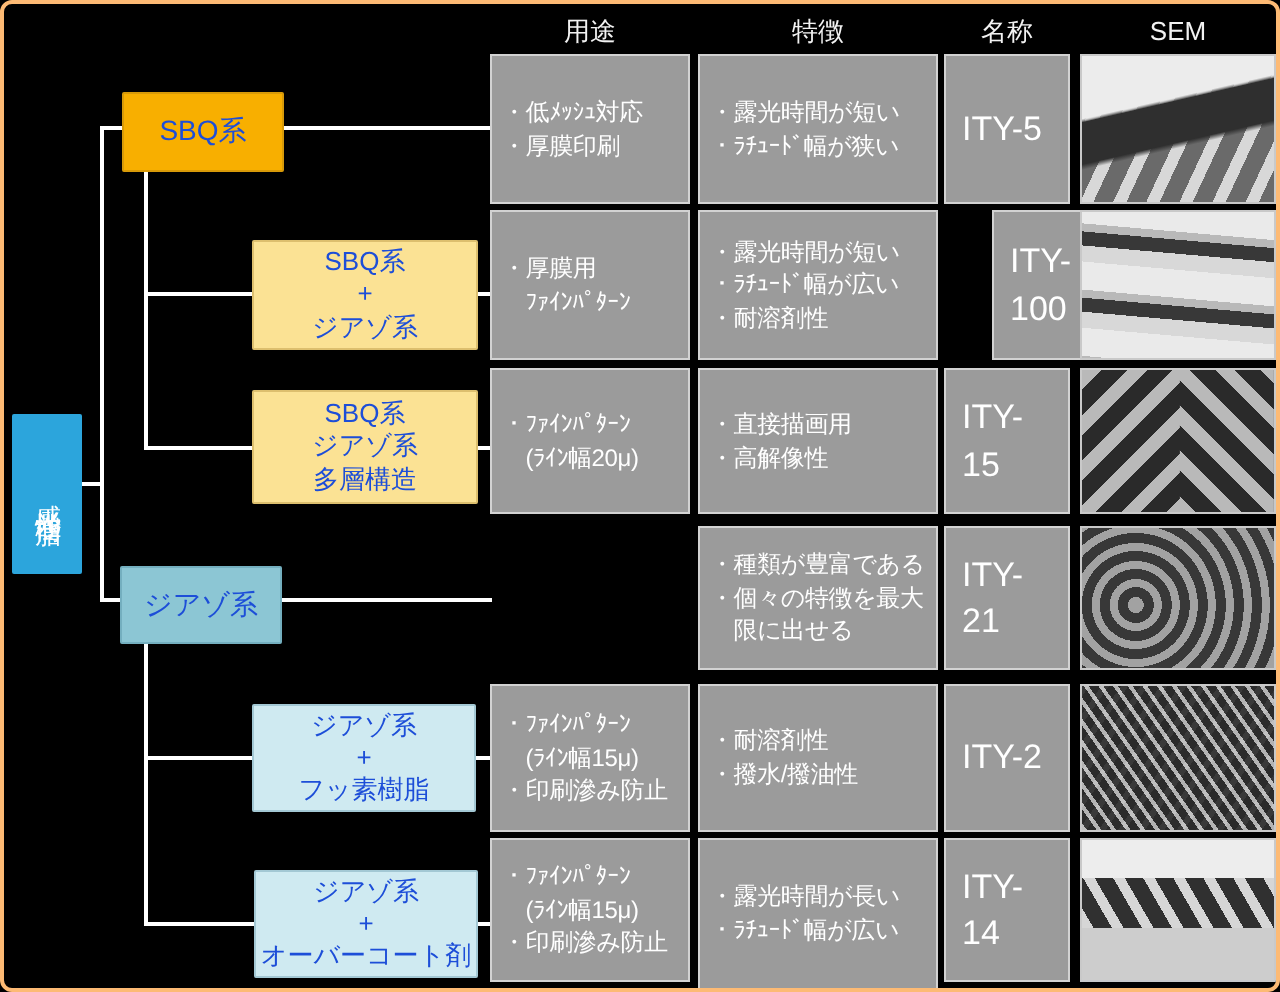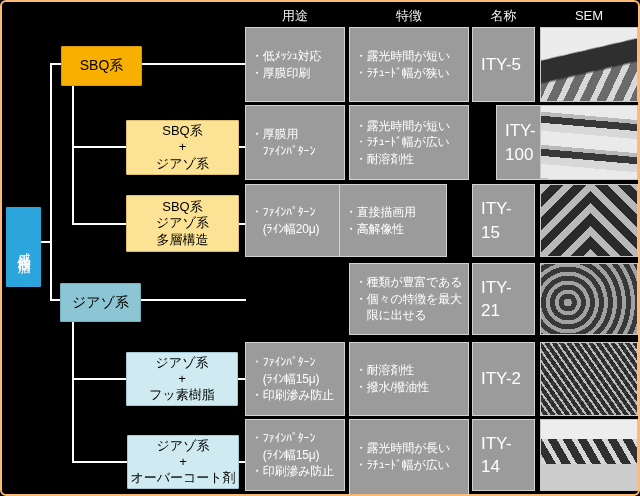--- a/index.html
+++ b/index.html
@@ -8,21 +8,21 @@
     background:#000;border:2px solid #fdba74;border-radius:6px;overflow:hidden;
     font-family:"Liberation Sans","DejaVu Sans",sans-serif;
   }
   .hdr{
     position:absolute;top:5px;height:18px;line-height:18px;text-align:center;
     color:#f2f2f2;font-size:13px;z-index:3;
   }
   .line{position:absolute;background:#fff;z-index:1;}
   .node{
     position:absolute;z-index:2;display:flex;align-items:center;justify-content:center;
-    text-align:center;color:#000000;font-size:13px;line-height:1.25;white-space:pre-line;
+    text-align:center;color:#1d4ed8;font-size:13px;line-height:1.25;white-space:pre-line;
     box-sizing:border-box;border-radius:1px;
   }
   .n-root{
     background:#2CA5DC;color:#fff;writing-mode:vertical-rl;text-orientation:upright;
     font-size:13px;letter-spacing:2px;
   }
   .n-orange{background:#F8AF00;border:1px solid #d89a08;font-size:14px;}
   .n-lyellow{background:#FBE294;border:1px solid #ddbf6e;}
   .n-teal{background:#8CC6D4;border:1px solid #74afbf;font-size:14px;}
   .n-pblue{background:#CFEAF1;border:1px solid #a3c8d4;}
@@ -127,21 +127,21 @@
   <div class="cell" style="left:243px;top:103px;width:100px;height:75px;">・厚膜用
 　ﾌｧｲﾝﾊﾟﾀｰﾝ</div>
   <div class="cell" style="left:347px;top:103px;width:120px;height:75px;">・露光時間が短い
 ・ﾗﾁｭｰﾄﾞ幅が広い
 ・耐溶剤性</div>
   <div class="cell name" style="left:494px;top:103px;width:63px;height:75px;">ITY-100</div>
   <div class="sem sem2" style="left:538px;top:103px;width:98px;height:75px;"></div>
 
   <div class="cell" style="left:243px;top:182px;width:100px;height:73px;">・ﾌｧｲﾝﾊﾟﾀｰﾝ
 　(ﾗｲﾝ幅20μ)</div>
-  <div class="cell" style="left:337px;top:182px;width:108px;height:73px;">・直接描画用
+  <div class="cell" style="left:347px;top:182px;width:120px;height:73px;">・直接描画用
 ・高解像性</div>
   <div class="cell name" style="left:470px;top:182px;width:63px;height:73px;">ITY-15</div>
   <div class="sem sem3" style="left:538px;top:182px;width:98px;height:73px;"></div>
 
   <div class="cell" style="left:347px;top:261px;width:120px;height:72px;">・種類が豊富である
 ・個々の特徴を最大
 　限に出せる</div>
   <div class="cell name" style="left:470px;top:261px;width:63px;height:72px;">ITY-21</div>
   <div class="sem sem4" style="left:538px;top:261px;width:98px;height:72px;"></div>
 

